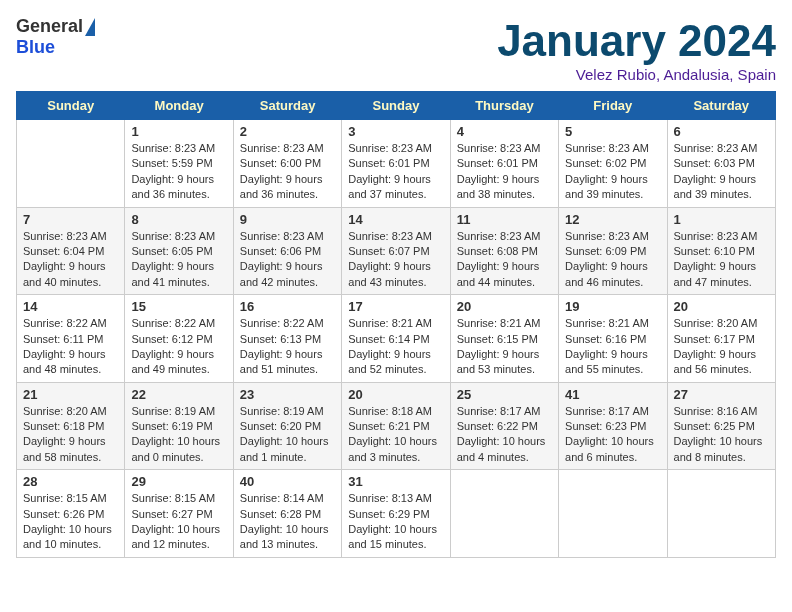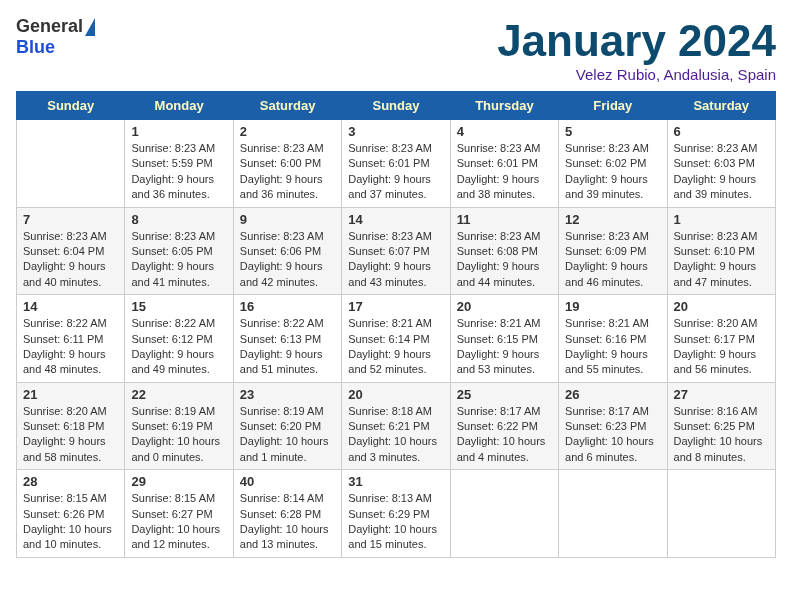--- a/index.html
+++ b/index.html
@@ -227,21 +227,21 @@
         </td>
         <td>
           <span class="day-num">20</span>
           <div class="day-info">Sunrise: 8:18 AM<br>Sunset: 6:21 PM<br>Daylight: 10 hours<br>and 3 minutes.</div>
         </td>
         <td>
           <span class="day-num">25</span>
           <div class="day-info">Sunrise: 8:17 AM<br>Sunset: 6:22 PM<br>Daylight: 10 hours<br>and 4 minutes.</div>
         </td>
         <td>
-          <span class="day-num">26</span>
+          <span class="day-num">41</span>
           <div class="day-info">Sunrise: 8:17 AM<br>Sunset: 6:23 PM<br>Daylight: 10 hours<br>and 6 minutes.</div>
         </td>
         <td>
           <span class="day-num">27</span>
           <div class="day-info">Sunrise: 8:16 AM<br>Sunset: 6:25 PM<br>Daylight: 10 hours<br>and 8 minutes.</div>
         </td>
       </tr>
       <tr>
         <td>
           <span class="day-num">28</span>

